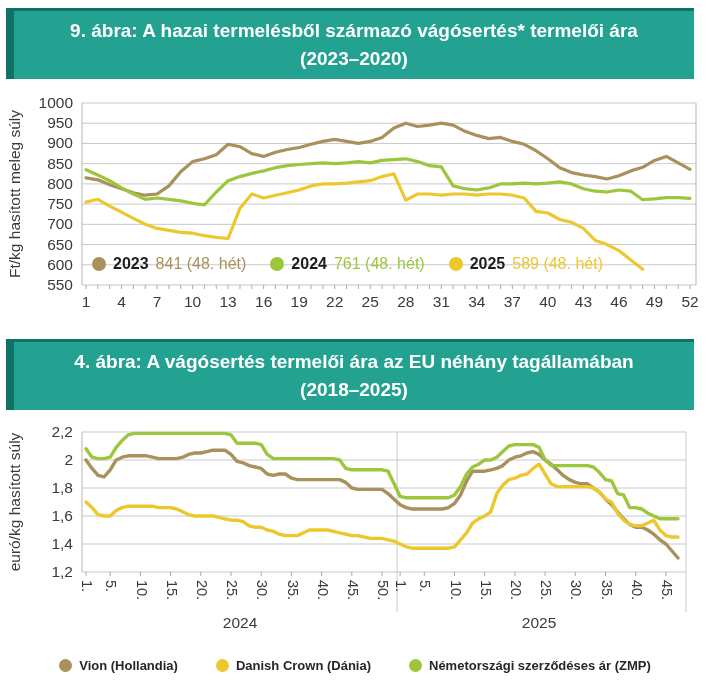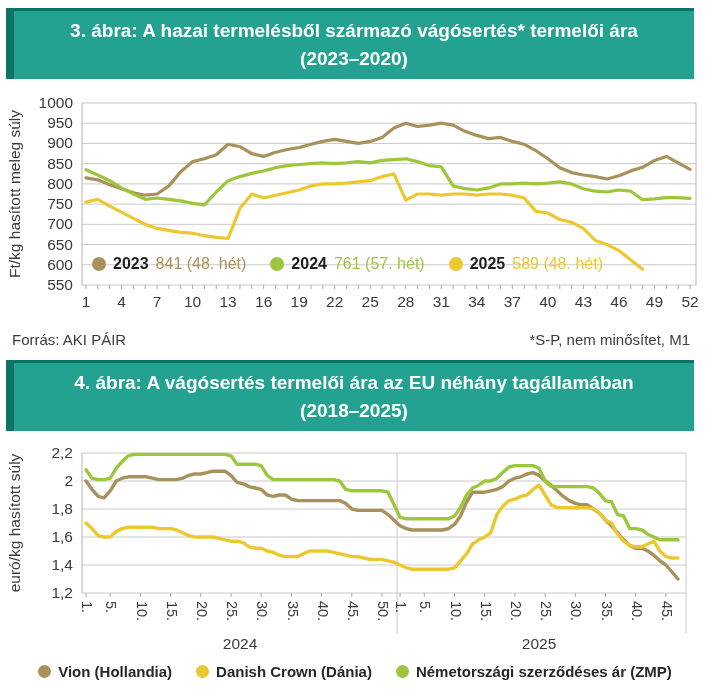--- a/index.html
+++ b/index.html
@@ -18,36 +18,36 @@
     margin-right:10px;
   }
   .chartbox{position:relative;margin-top:16px;}
   svg text{font-family:"Liberation Sans",sans-serif;fill:#3a3a3a;}
   .srcrow{display:flex;justify-content:space-between;font-size:15px;color:#3c3c3c;padding:2px 14px 0 6px;margin-top:2px;}
   .legend-inside{
     position:absolute;left:86px;top:160px;
     display:flex;align-items:center;gap:24px;font-size:16px;background:transparent;
   }
   .legend-bottom{
-    display:flex;justify-content:center;align-items:center;gap:24px;
-    font-size:15px;margin-top:4px;font-weight:bold;color:#262626;
+    display:flex;justify-content:center;align-items:center;gap:38px;
+    font-size:13px;margin-top:20px;font-weight:bold;color:#262626;
   }
   .litem{display:flex;align-items:center;gap:7px;white-space:nowrap;}
   .dot{width:14px;height:14px;border-radius:50%;display:inline-block;flex:0 0 auto;}
   .lyear{font-weight:bold;color:#1d1d1d;}
   .lval{font-weight:normal;}
   .gap{height:12px;}
 </style>
 </head>
 <body>
 
 <div class="wrap">
 
   <div class="titlebar">
-    <div>3. ábra: A hazai termelésből származó vágósertés* termelői ára</div>
+    <div>9. ábra: A hazai termelésből származó vágósertés* termelői ára</div>
     <div>(2023–2020)</div>
   </div>
 
   <div class="chartbox">
     <svg id="svg1" width="700" height="228">
         <line x1="76" y1="8" x2="690" y2="8" stroke="#c9c9c9" stroke-width="1"></line>
         <text x="67" y="13" font-size="15.5" text-anchor="end">1000</text>
         <line x1="76" y1="28.22222222222222" x2="690" y2="28.22222222222222" stroke="#c9c9c9" stroke-width="1"></line>
         <text x="67" y="33.22222222222222" font-size="15.5" text-anchor="end">950</text>
         <line x1="76" y1="48.44444444444444" x2="690" y2="48.44444444444444" stroke="#c9c9c9" stroke-width="1"></line>
@@ -145,34 +145,30 @@
       </svg>
     <div class="legend-inside">
       <div class="litem">
         <span class="dot" style="background: rgb(168, 145, 90);"></span>
         <span class="lyear">2023</span>
         <span class="lval" style="color: rgb(168, 145, 90);">841 (48. hét)</span>
       </div>
       <div class="litem">
         <span class="dot" style="background: rgb(156, 198, 60);"></span>
         <span class="lyear">2024</span>
-        <span class="lval" style="color: rgb(156, 198, 60);">761 (57. hét)</span>
+        <span class="lval" style="color: rgb(156, 198, 60);">761 (48. hét)</span>
       </div>
       <div class="litem">
         <span class="dot" style="background: rgb(236, 199, 46);"></span>
         <span class="lyear">2025</span>
         <span class="lval" style="color: rgb(236, 199, 46);">589 (48. hét)</span>
       </div>
     </div>
   </div>
 
-  <div class="srcrow">
-    <span>Forrás: AKI PÁIR</span>
-    <span>*S-P, nem minősítet, M1</span>
-  </div>
 
   <div class="gap"></div>
 
   <div class="titlebar">
     <div>4. ábra: A vágósertés termelői ára az EU néhány tagállamában</div>
     <div>(2018–2025)</div>
   </div>
 
   <div class="chartbox">
     <svg id="svg2" width="700" height="208">

